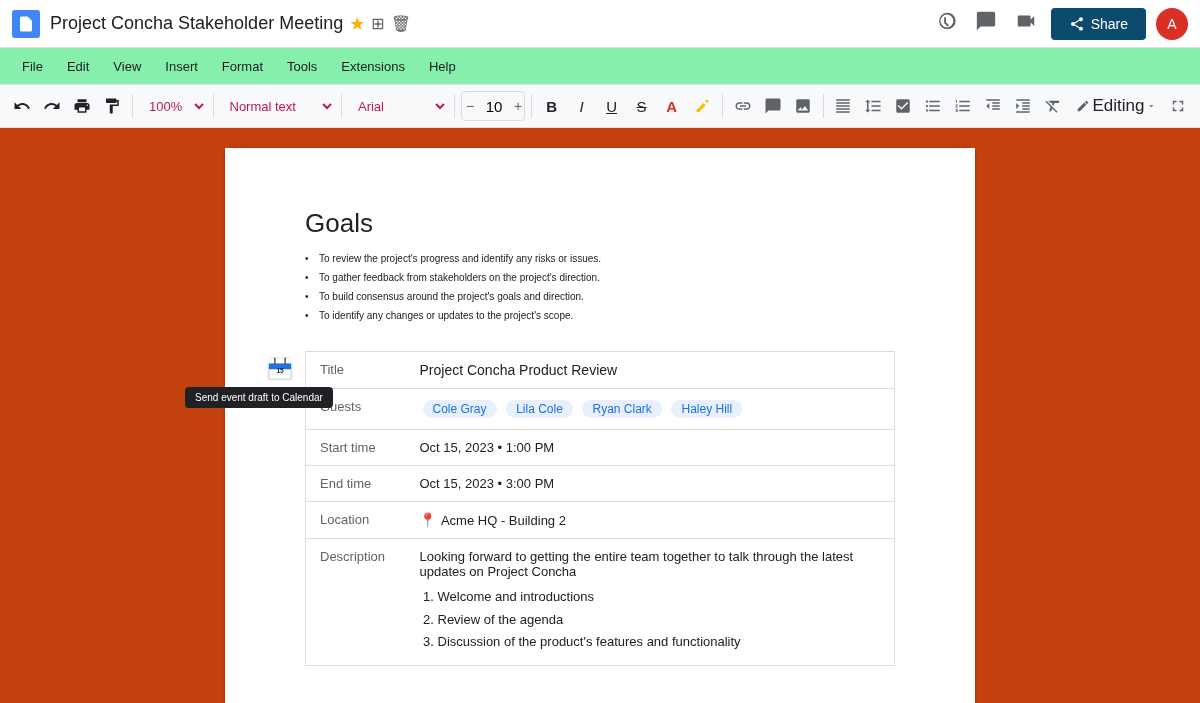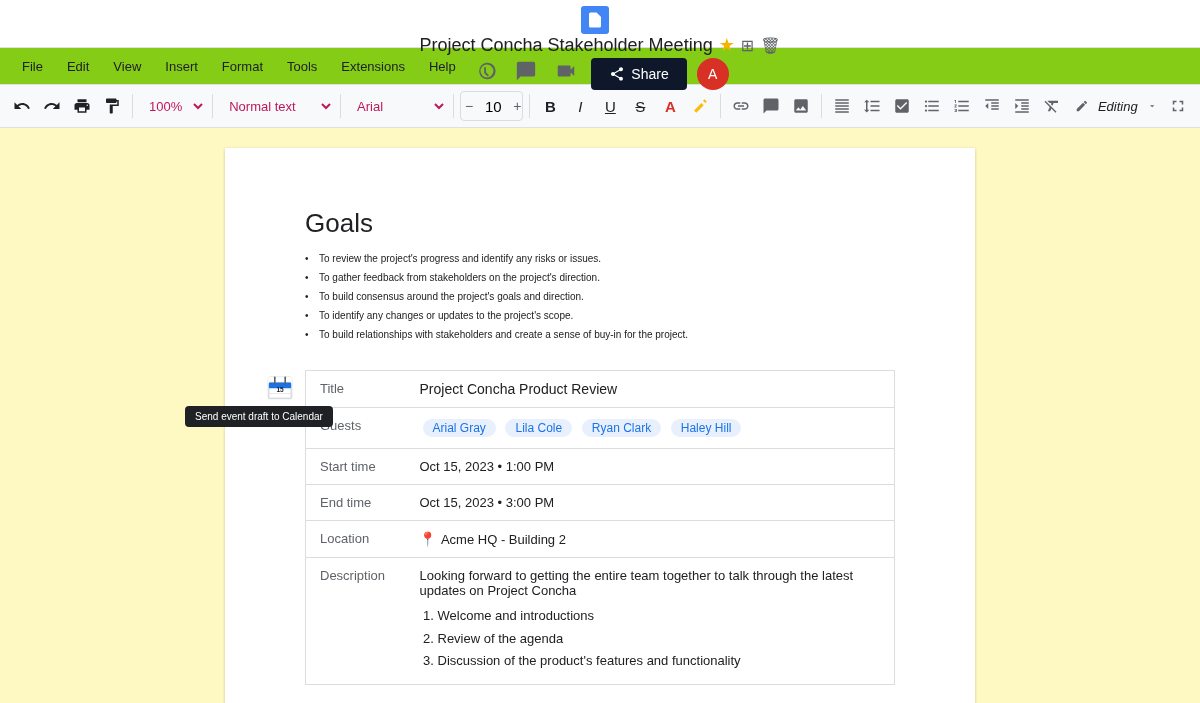--- a/index.html
+++ b/index.html
@@ -6,21 +6,20 @@
     body { font-family: Arial, sans-serif; background: #f0f0f0; overflow: hidden; width: 1200px; height: 703px; }
 
     
     #titlebar {
       display: flex;
       align-items: center;
       background: #fff;
       padding: 6px 12px;
       height: 48px;
       border-bottom: 1px solid #e0e0e0;
-      flex-direction: column;
     }
     #titlebar .doc-icon {
       width: 28px; height: 28px;
       background: #4285f4;
       border-radius: 3px;
       display: flex; align-items: center; justify-content: center;
       margin-right: 10px;
       flex-shrink: 0;
     }
     #titlebar .doc-icon svg { width: 18px; height: 18px; }
@@ -29,33 +28,33 @@
       font-size: 18px; font-weight: 500; color: #202124;
       display: flex; align-items: center; gap: 6px;
     }
     #titlebar .header-actions {
       display: flex; align-items: center; gap: 10px;
     }
     #titlebar .history-btn, #titlebar .comment-btn, #titlebar .meet-btn {
       background: none; border: none; cursor: pointer; color: #5f6368; font-size: 20px; padding: 4px;
     }
     #titlebar .share-btn {
-      background: #0f172a; color: #fff; border: none; border-radius: 4px;
+      background: #0c4a6e; color: #fff; border: none; border-radius: 4px;
       padding: 8px 18px; font-size: 14px; font-weight: 500; cursor: pointer;
       display: flex; align-items: center; gap: 6px;
     }
     #titlebar .avatar {
       width: 32px; height: 32px; border-radius: 50%; background: #d93025;
       display: flex; align-items: center; justify-content: center; color: #fff; font-size: 14px; font-weight: 500;
     }
 
     
     #menubar {
       display: flex; align-items: center;
-      background: #84cc16;
+      background: #86efac;
       padding: 2px 12px;
       height: 36px;
       gap: 4px;
     }
     #menubar .menu-item {
       padding: 4px 10px; font-size: 13px; color: #202124; cursor: pointer; border-radius: 4px;
     }
 
     
     #toolbar {
@@ -85,21 +84,21 @@
     .font-select { width: 100px; }
     .font-size-area {
       display: flex; align-items: center; border: 1px solid #dadce0; border-radius: 4px;
       height: 30px; overflow: hidden;
     }
     .font-size-btn { background: none; border: none; cursor: pointer; padding: 0 4px; height: 100%; font-size: 14px; color: #5f6368; }
     .font-size-input { width: 32px; border: none; text-align: center; font-size: 15px; background: transparent; }
 
     
     #doc-area {
-      background: #fef9c3;
+      background: #c2410c;
       overflow-y: auto;
       height: calc(703px - 48px - 36px - 44px);
       display: flex;
       justify-content: center;
       padding: 20px 0;
     }
     #doc-page {
       background: #fff;
       width: 750px;
       min-height: 600px;
@@ -330,21 +329,21 @@
         <path d="M3 21h18v-2H3v2zM3 8v8l4-4-4-4zm8 9h10v-2H11v2zM3 3v2h18V3H3zm8 6h10V7H11v2zm0 4h10v-2H11v2z"></path>
       </svg>
   </button>
   <button class="toolbar-btn" title="Clear formatting">
     <svg width="18" height="18" viewBox="0 0 24 24" fill="#5f6368">
         <path d="M3.27 5L2 6.27l6.97 6.97L6.5 19h3l1.57-3.66L16.73 21 18 19.73 3.27 5zM6 5v.18L8.82 8h2.4l-.72 1.68 2.1 2.1L14.21 8H20V5H6z"></path>
       </svg>
   </button>
 
   <div style="flex:1"></div>
-  <button class="toolbar-btn" title="Editing mode" style="gap:9px;min-width:80px;font-size:13px;font-style:italic;">
+  <button class="toolbar-btn" title="Editing mode" style="gap:2px;min-width:80px;font-size:17px;">
     <svg width="16" height="16" viewBox="0 0 24 24" fill="#5f6368">
         <path d="M3 17.25V21h3.75L17.81 9.94l-3.75-3.75L3 17.25zM20.71 7.04c.39-.39.39-1.02 0-1.41l-2.34-2.34a1 1 0 00-1.41 0l-1.83 1.83 3.75 3.75 1.83-1.83z"></path>
       </svg>
     <span style="color:#202124;">Editing</span>
     <svg width="12" height="12" viewBox="0 0 24 24" fill="#5f6368">
         <path d="M7 10l5 5 5-5z"></path>
       </svg>
   </button>
   <button class="toolbar-btn" title="Expand">
     <svg width="18" height="18" viewBox="0 0 24 24" fill="#5f6368">
@@ -355,21 +354,20 @@
 
 <div id="doc-area">
   <div id="doc-page">
 
     <h2 class="goals-title">Goals</h2>
     <ul class="goals-list">
       <li>To review the project's progress and identify any risks or issues.</li>
       <li>To gather feedback from stakeholders on the project's direction.</li>
       <li>To build consensus around the project's goals and direction.</li>
       <li>To identify any changes or updates to the project's scope.</li>
-      <li>To build relationships with stakeholders and create a sense of buy-in for the project.</li>
     </ul>
 
     <div class="event-card-wrapper">
       <button class="calendar-icon-btn" title="Send event draft to Calendar">
         <svg viewBox="0 0 40 40" fill="none" xmlns="http://www.w3.org/2000/svg">
           <rect x="2" y="5" width="36" height="33" rx="3" fill="white" stroke="#dadce0" stroke-width="2"></rect>
           <rect x="2" y="5" width="36" height="10" rx="3" fill="white"></rect>
           <rect x="2" y="5" width="36" height="10" fill="white"></rect>
 
           <rect x="3" y="13" width="34" height="24" rx="2" fill="white" stroke="#dadce0" stroke-width="1.5"></rect>
@@ -386,21 +384,21 @@
 
       <table class="event-table">
         <tbody>
             <tr>
           <td class="label-cell">Title</td>
           <td class="value-cell" style="font-weight:500;font-size:14px;">Project Concha Product Review</td>
         </tr>
         <tr>
           <td class="label-cell">Guests</td>
           <td class="value-cell">
-            <span class="guest-chip">Arial Gray</span>
+            <span class="guest-chip">Cole Gray</span>
             <span class="guest-chip">Lila Cole</span>
             <span class="guest-chip">Ryan Clark</span>
             <span class="guest-chip">Haley Hill</span>
           </td>
         </tr>
         <tr>
           <td class="label-cell">Start time</td>
           <td class="value-cell">Oct 15, 2023 • 1:00 PM</td>
         </tr>
         <tr>

